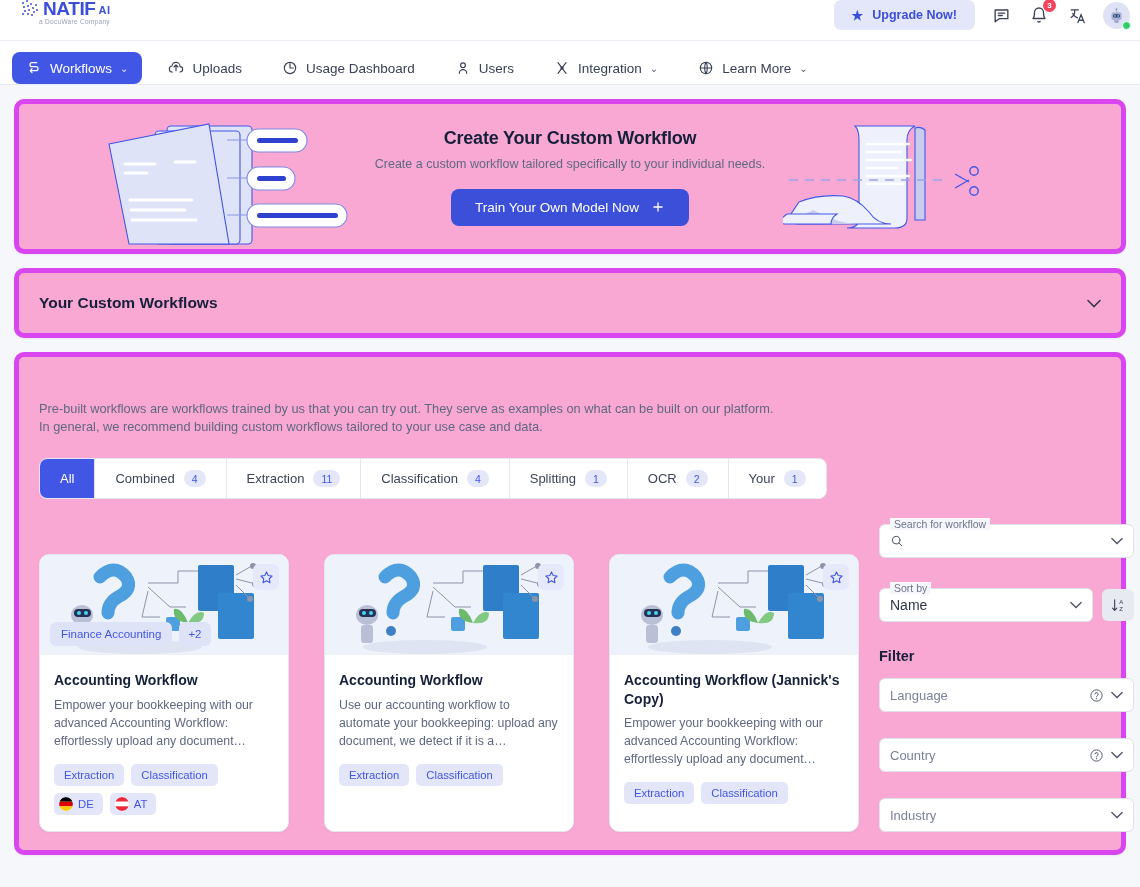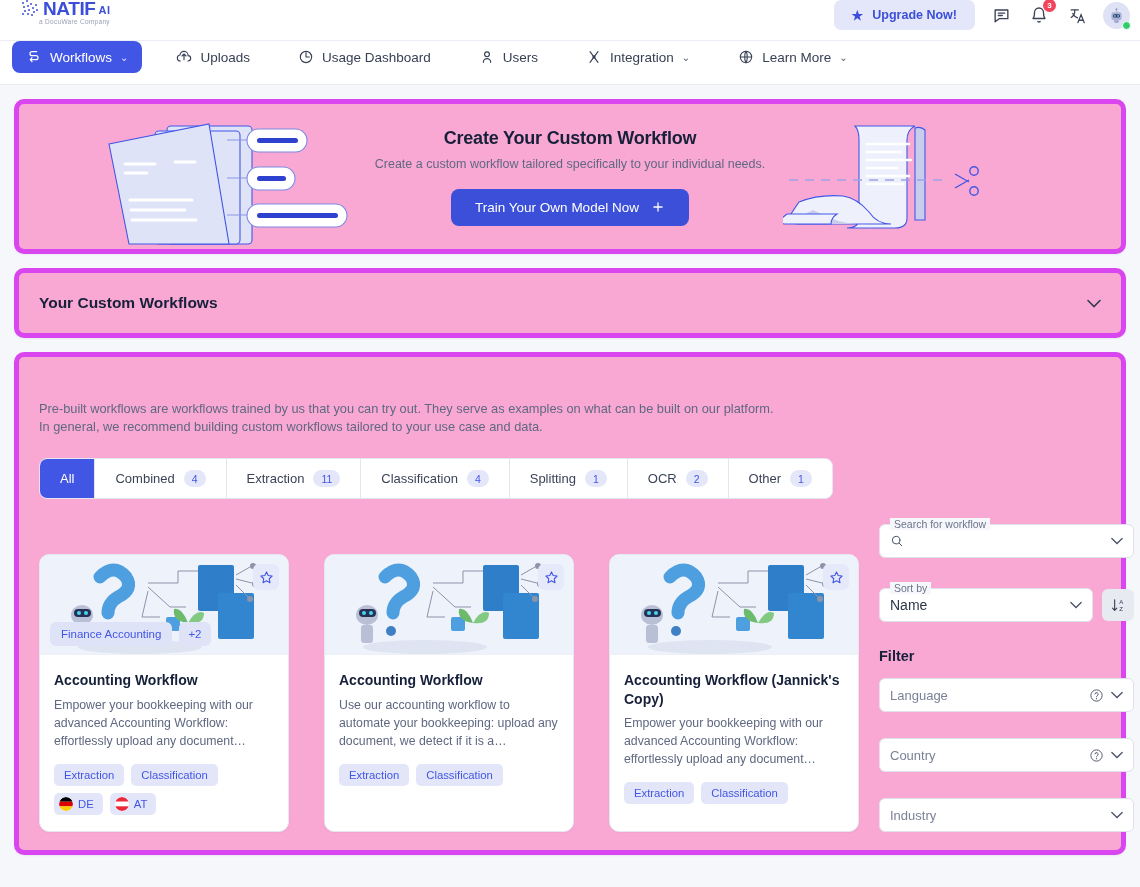--- a/index.html
+++ b/index.html
@@ -59,21 +59,21 @@
   }
   .avatar .dot-online {
     position: absolute; right: -1px; bottom: -1px;
     width: 9px; height: 9px; border-radius: 50%;
     background: #2fce6b; border: 1.5px solid #fff;
   }
 
   
   .navbar {
     height: 44px; background: #ffffff;
-    display: flex; align-items: flex-start; gap: 20px;
+    display: flex; align-items: flex-end; gap: 12px;
     padding: 0 12px; border-bottom: 1px solid #e8eaf2;
   }
   .nav-item {
     display: flex; align-items: center; gap: 8px;
     padding: 8px 14px; border-radius: 8px;
     font-size: 13.5px; color: #374054; cursor: pointer; white-space: nowrap;
   }
   .nav-item.active { background: #4256e6; color: #ffffff; }
   .nav-item svg { flex: 0 0 auto; }
   .chev { font-size: 10px; opacity: .85; }
@@ -442,21 +442,21 @@
         </div>
         <div class="tab">
           <span>Splitting</span>
           <span class="tab-count">1</span>
         </div>
         <div class="tab">
           <span>OCR</span>
           <span class="tab-count">2</span>
         </div>
         <div class="tab">
-          <span>Other</span>
+          <span>Your</span>
           <span class="tab-count">1</span>
         </div>
       </div>
 
       
       <div class="content-row">
         <div class="cards-grid">
 
           <div class="wf-card">
             <div class="wf-thumb">

